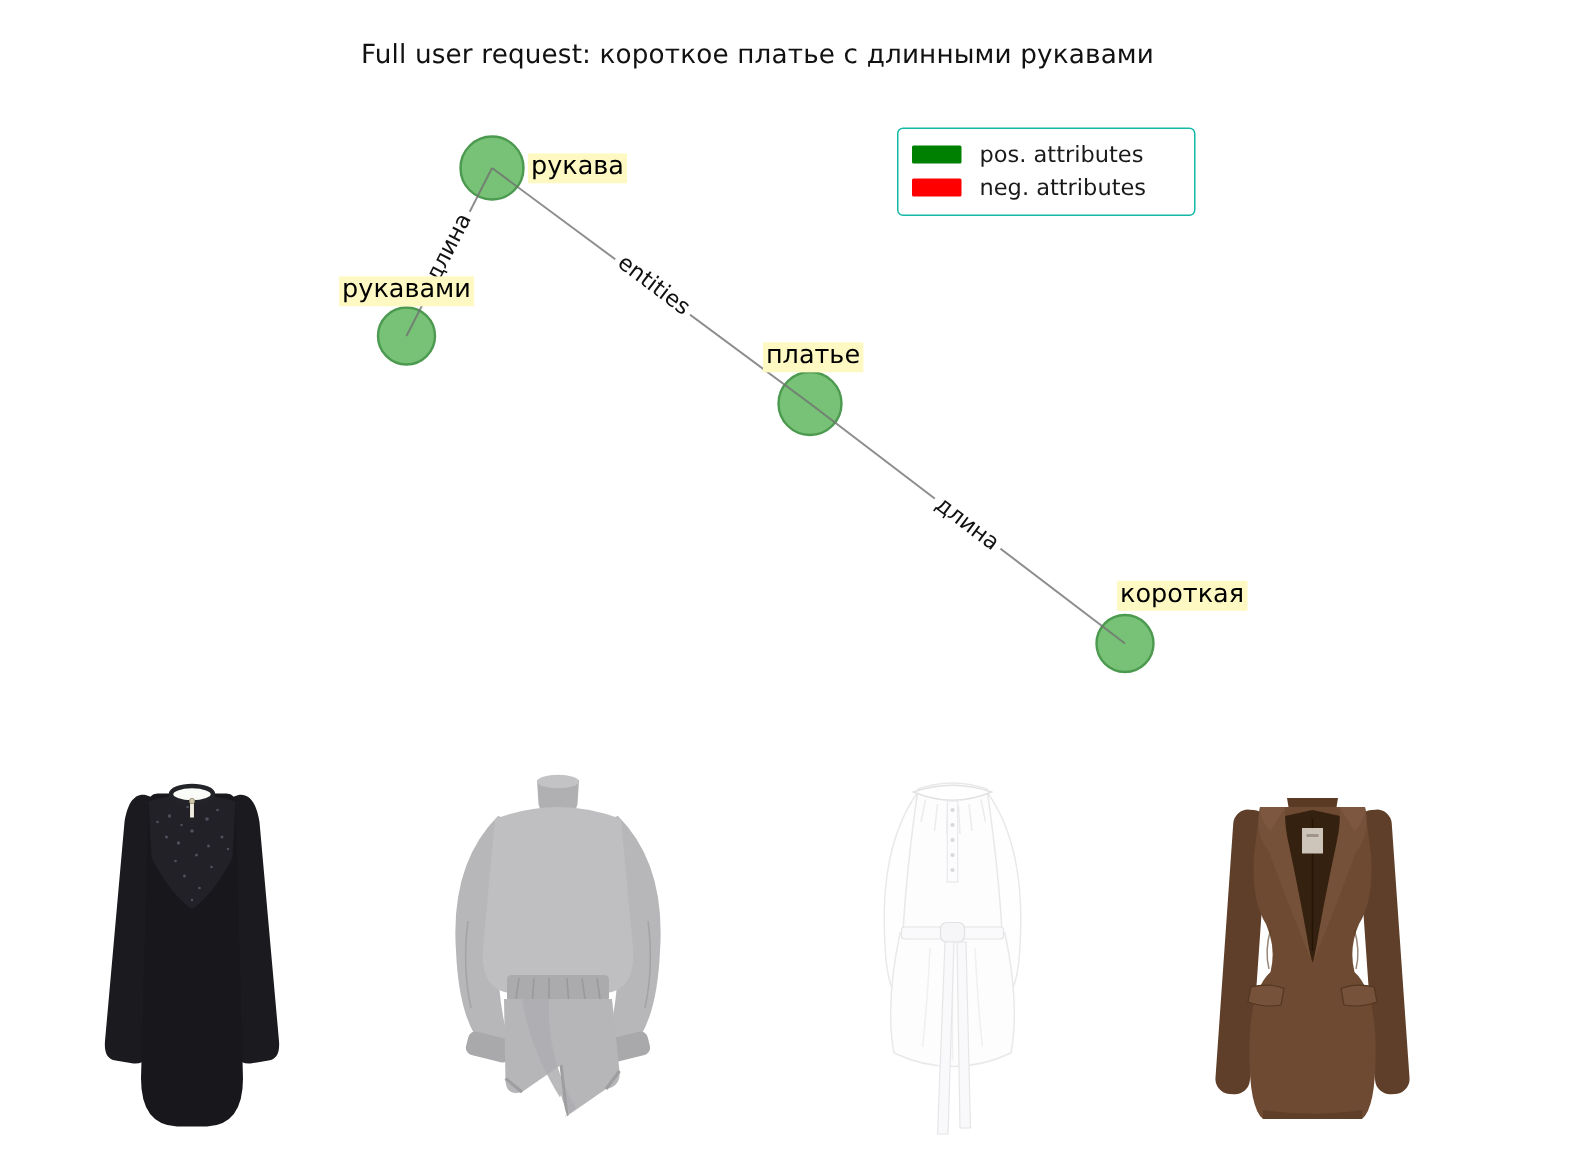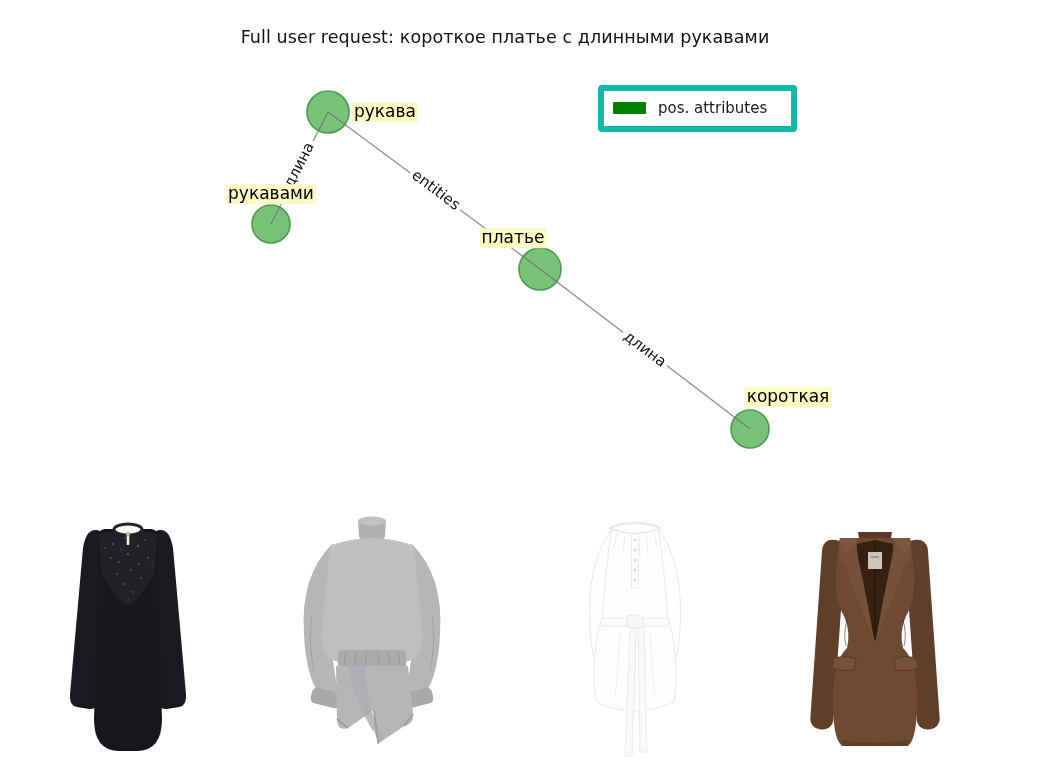--- a/index.html
+++ b/index.html
@@ -15,21 +15,21 @@
     position:absolute;font-size:17px;color:#000;background:#fef9c3;
     padding:0 2px;white-space:nowrap;line-height:1.15;
   }
   .edge-label{
     position:absolute;font-size:15px;color:#111;background:#ffffff;
     padding:1px 3px;white-space:nowrap;line-height:1.1;
   }
   .legend{
     position:absolute;left:598px;top:85px;width:199px;
     background:rgba(255,255,255,.92);
-    border:6px solid #14b8a6;border-radius:4px;
+    border:1px solid #14b8a6;border-radius:4px;
     padding:6px 9px 7px 9px;box-sizing:border-box;text-align:right;
   }
   .legend-row{display:flex;align-items:center;height:22px;}
   .legend-swatch{width:33px;height:12px;margin-right:12px;flex:0 0 auto;border-radius:1px;}
   .legend-text{font-size:15px;color:#1a1a1a;white-space:nowrap;}
   .product{position:absolute;}
   .product svg{display:block;}
 </style>
 </head>
 <body>
@@ -46,28 +46,32 @@
       <line x1="328" y1="112" x2="271" y2="224" stroke="#707070" stroke-width="1.3" stroke-opacity="0.8"></line>
       <line x1="328" y1="112" x2="540" y2="269" stroke="#707070" stroke-width="1.3" stroke-opacity="0.8"></line>
       <line x1="540" y1="269" x2="750" y2="429" stroke="#707070" stroke-width="1.3" stroke-opacity="0.8"></line>
     </svg>
   <div id="label-layer">
       <div class="edge-label" style="left: 299px; top: 165px; transform: translate(-50%, -50%) rotate(-63deg);">длина</div>
       <div class="edge-label" style="left: 436px; top: 190px; transform: translate(-50%, -50%) rotate(37deg);">entities</div>
       <div class="edge-label" style="left: 645px; top: 349px; transform: translate(-50%, -50%) rotate(37deg);">длина</div>
       <div class="node-label" style="left: 352px; top: 112px; transform: translate(0px, -50%);">рукава</div>
       <div class="node-label" style="left: 271px; top: 194px; transform: translate(-50%, -50%);">рукавами</div>
-      <div class="node-label" style="left: 513px; top: 238px; transform: translate(-50%, -50%);">платье</div>
+      <div class="node-label" style="left: 542px; top: 238px; transform: translate(-50%, -50%);">платье</div>
       <div class="node-label" style="left: 788px; top: 397px; transform: translate(-50%, -50%);">короткая</div>
     </div>
 
   <div class="legend">
     <div class="legend-row">
       <span class="legend-swatch" style="background-color: rgb(0, 128, 0);"></span>
       <span class="legend-text">pos. attributes</span>
+    </div>
+    <div class="legend-row">
+      <span class="legend-swatch" style="background-color: rgb(255, 0, 0);"></span>
+      <span class="legend-text">neg. attributes</span>
     </div>
   </div>
 
   <div class="product" style="left:53px;top:514px;" title="black long-sleeve mini dress with sequin yoke">
     <svg width="150" height="248" viewBox="0 0 150 248">
       <path d="M44,16 C52,18 56,24 55,34 L48,180 Q47,196 36,195 L24,193 Q16,192 17,180 L30,34 C32,22 36,15 44,16 Z" fill="#1b1b1f"></path>
       <path d="M106,16 C98,18 94,24 95,34 L102,180 Q103,196 114,195 L126,193 Q134,192 133,180 L120,34 C118,22 114,15 106,16 Z" fill="#1b1b1f"></path>
       <path d="M52,15 L98,15 Q104,15 104,22 L109,205 Q109,236 85,237 L65,237 Q41,236 41,205 L46,22 Q46,15 52,15 Z" fill="var(--p1,#18181c)"></path>
       <path d="M46,20 Q75,12 104,20 L102,58 Q88,84 75,92 Q62,84 48,58 Z" fill="#212127"></path>
       <g fill="#50505e">

